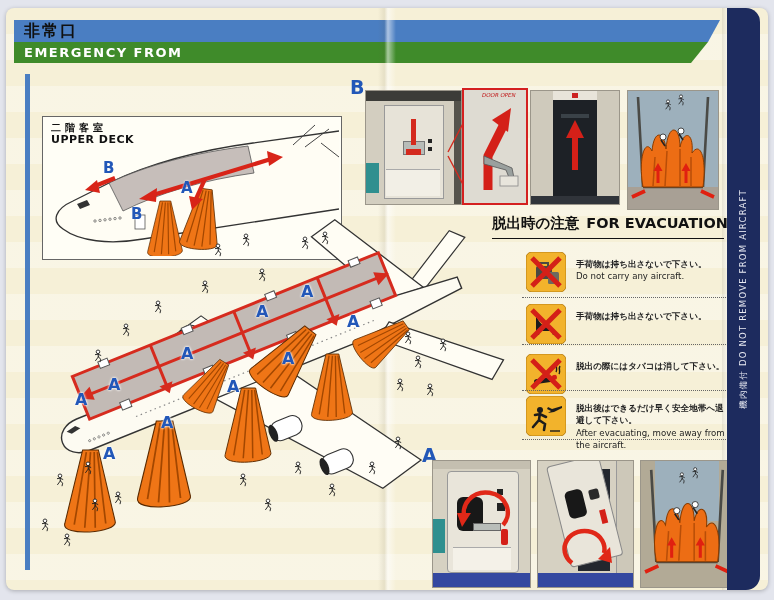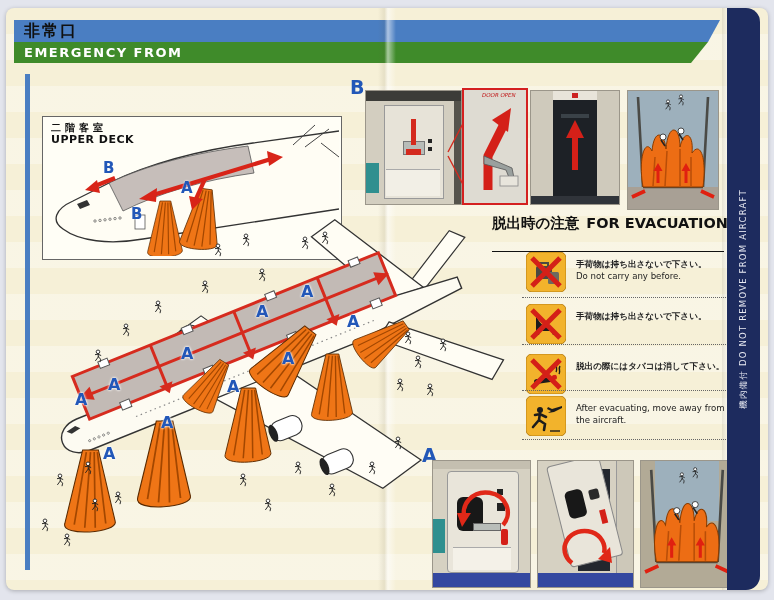--- a/index.html
+++ b/index.html
@@ -32,21 +32,21 @@
   .inset .lab-jp{left:8px;top:4px;font-size:10px;font-weight:bold;letter-spacing:4px;color:#111;}
   .inset .lab-en{left:8px;top:16px;font-size:11px;font-weight:bold;color:#111;letter-spacing:.5px;}
   .exit-letter{position:absolute;font-weight:bold;color:#2257b8;font-size:15px;text-shadow:0 0 2px #fff;}
   .a-label{position:absolute;font-weight:bold;color:#2257b8;font-size:16px;
            text-shadow:0 0 2px #fff,0 0 3px #fff;}
   .sec-letter{position:absolute;font-weight:bold;color:#2257b8;font-size:19px;}
   
   .photo{position:absolute;border:1px solid #9b968a;overflow:hidden;}
   
   .evac-head{left:486px;top:206px;width:232px;font-size:14.5px;font-weight:bold;color:#111;
-             border-bottom:1.6px solid #111;padding-bottom:18px;white-space:nowrap;}
+             border-bottom:1.6px solid #111;padding-bottom:5px;white-space:nowrap;}
   .evac-head .en{margin-left:7px;}
   .rule{position:absolute;left:520px;width:222px;height:44px;}
   .rule .ric{position:absolute;left:0;top:0;width:40px;height:40px;}
   .rule .rtx{position:absolute;left:50px;top:6px;width:150px;font-size:8.6px;color:#222;line-height:1.45;}
   .rule .rtx .jp{font-weight:bold;}
   .dotsep{position:absolute;left:516px;width:204px;border-top:1.8px dotted #666;}
   .ghost{color:transparent;}
 </style>
 </head>
 <body>
@@ -274,21 +274,21 @@
   <div class="rule" style="top:244px">
     <svg class="ric" viewBox="0 0 40 40">
       <rect width="40" height="40" rx="6" fill="#f2b32c" stroke="#b87f10"></rect>
       <rect x="10" y="14" width="16" height="13" rx="2" fill="#4a4a42"></rect>
       <path d="M14,14 v-3 h8 v3" stroke="#4a4a42" stroke-width="2" fill="none"></path>
       <rect x="22" y="20" width="11" height="12" rx="1.5" fill="#6b6b60"></rect>
       <path d="M6,6 L34,34 M34,6 L6,34" stroke="#d42018" stroke-width="5"></path>
     </svg>
     <div class="rtx">
         <div class="jp">手荷物は持ち出さないで下さい。</div>
-      <div>Do not carry any before.</div>
+      <div>Do not carry any aircraft.</div>
       </div>
   </div>
   <div class="dotsep" style="top:289px"></div>
 
   <div class="rule" style="top:296px">
     <svg class="ric" viewBox="0 0 40 40">
       <rect width="40" height="40" rx="6" fill="#f2b32c" stroke="#b87f10"></rect>
       <path d="M10,12 C14,20 18,24 28,25 L30,31 L27,31 L25,27 L14,27 L13,31 L10,31 Z" fill="#1c1c1c"></path>
       <path d="M6,6 L34,34 M34,6 L6,34" stroke="#d42018" stroke-width="5"></path>
     </svg>
@@ -314,20 +314,21 @@
 
   <div class="rule" style="top:388px">
     <svg class="ric" viewBox="0 0 40 40">
       <rect width="40" height="40" rx="6" fill="#f2b32c" stroke="#b87f10"></rect>
       <path d="M36,10 L26,13 L22,11 L21,13 L25,15 L22,17 L28,16 L36,12 Z" fill="#1c1c1c"></path>
       <circle cx="14" cy="14" r="3" fill="#1c1c1c"></circle>
       <path d="M14,17 L13,24 L7,31 M13,24 L19,28 L18,34 M9,19 L14,18 L20,21" stroke="#1c1c1c" stroke-width="2.6" fill="none" stroke-linecap="round"></path>
       <path d="M24,35 h10" stroke="#1c1c1c" stroke-width="1.4"></path>
     </svg>
     <div class="rtx">
+        <div class="jp">脱出後はできるだけ早く安全地帯へ退避して下さい。</div>
       <div>After evacuating, move away from the aircraft.</div>
       </div>
   </div>
   <div class="dotsep" style="top:431px"></div>
 
   <span class="sec-letter" style="left:416px;top:436px">A</span>
 
   <div class="photo" style="left:426px;top:452px;width:97px;height:126px;background:#d6d1c2;">
     <div class="abs" style="left:0;top:0;width:97px;height:8px;background:#c4bfb0"></div>
     <div class="abs" style="left:14px;top:10px;width:70px;height:100px;background:#e9e5da;border:1px solid #999;border-radius:4px"></div>

